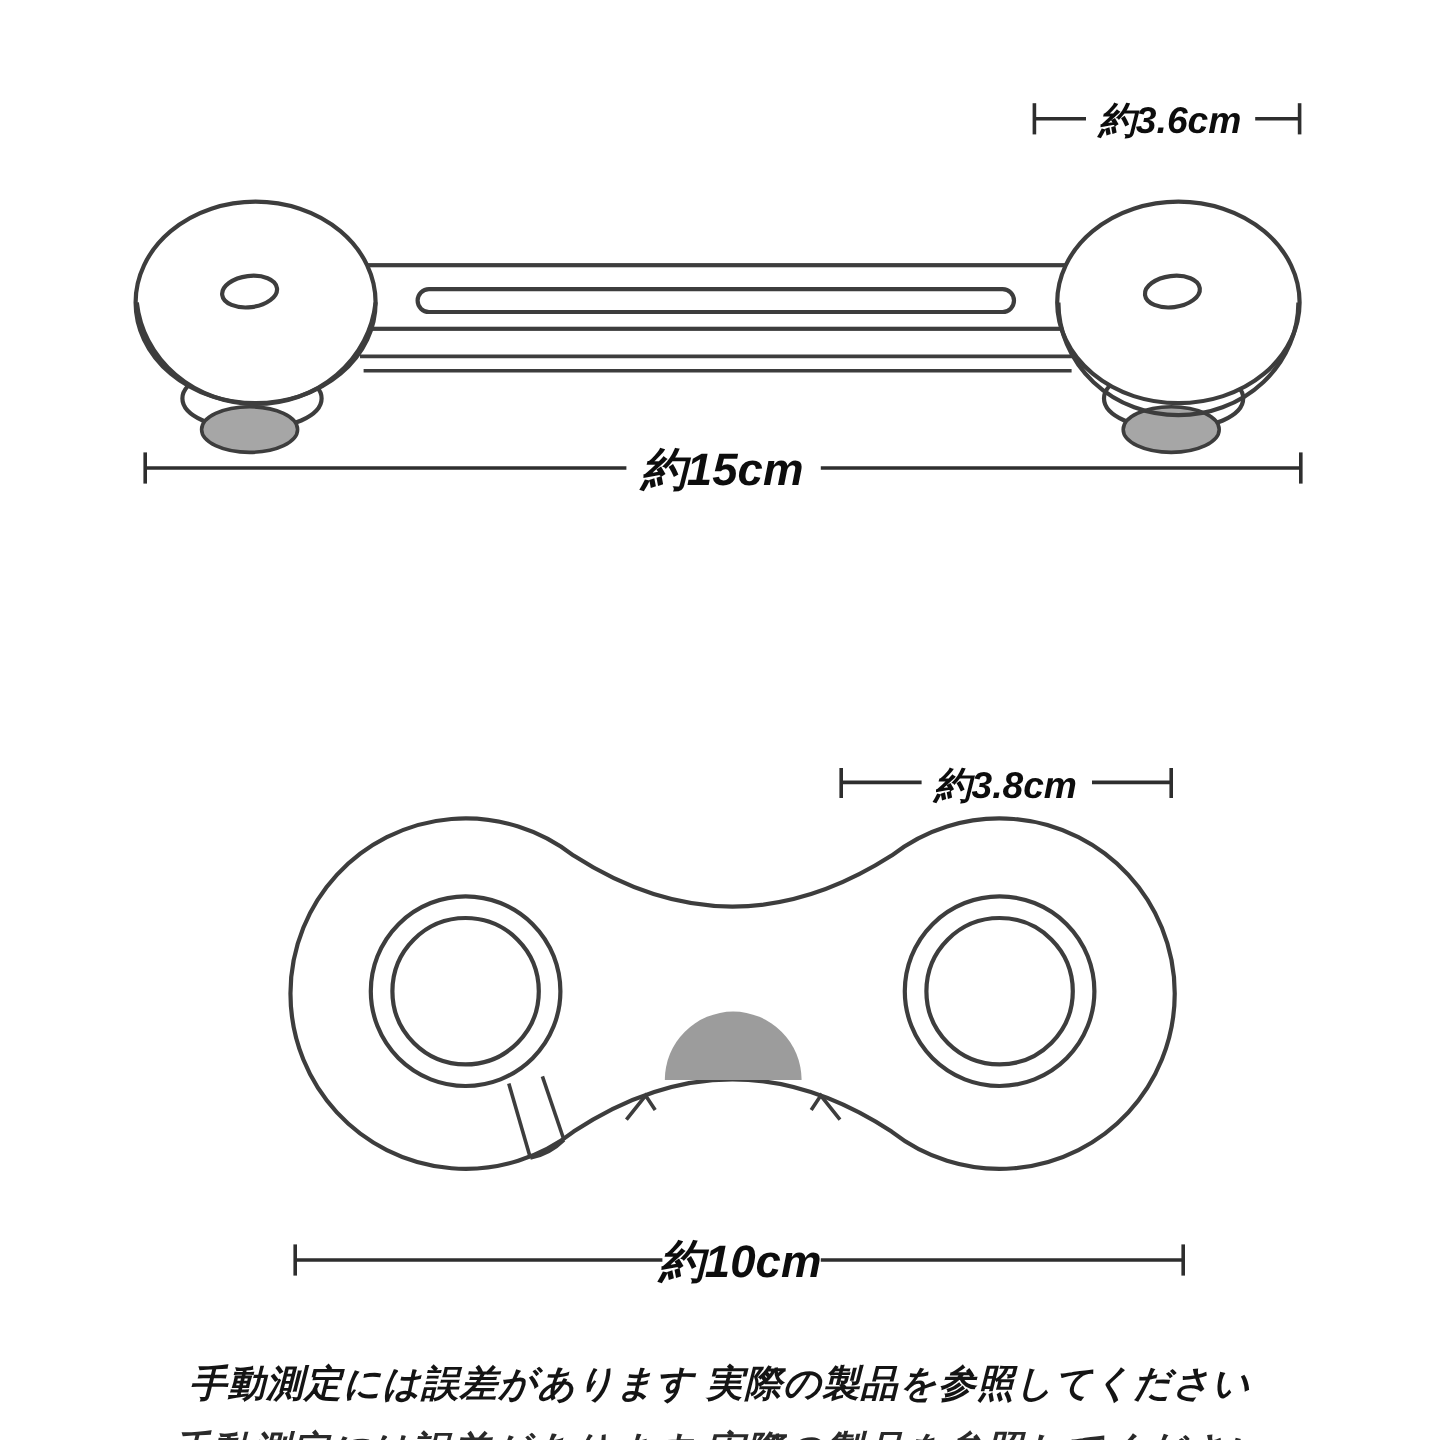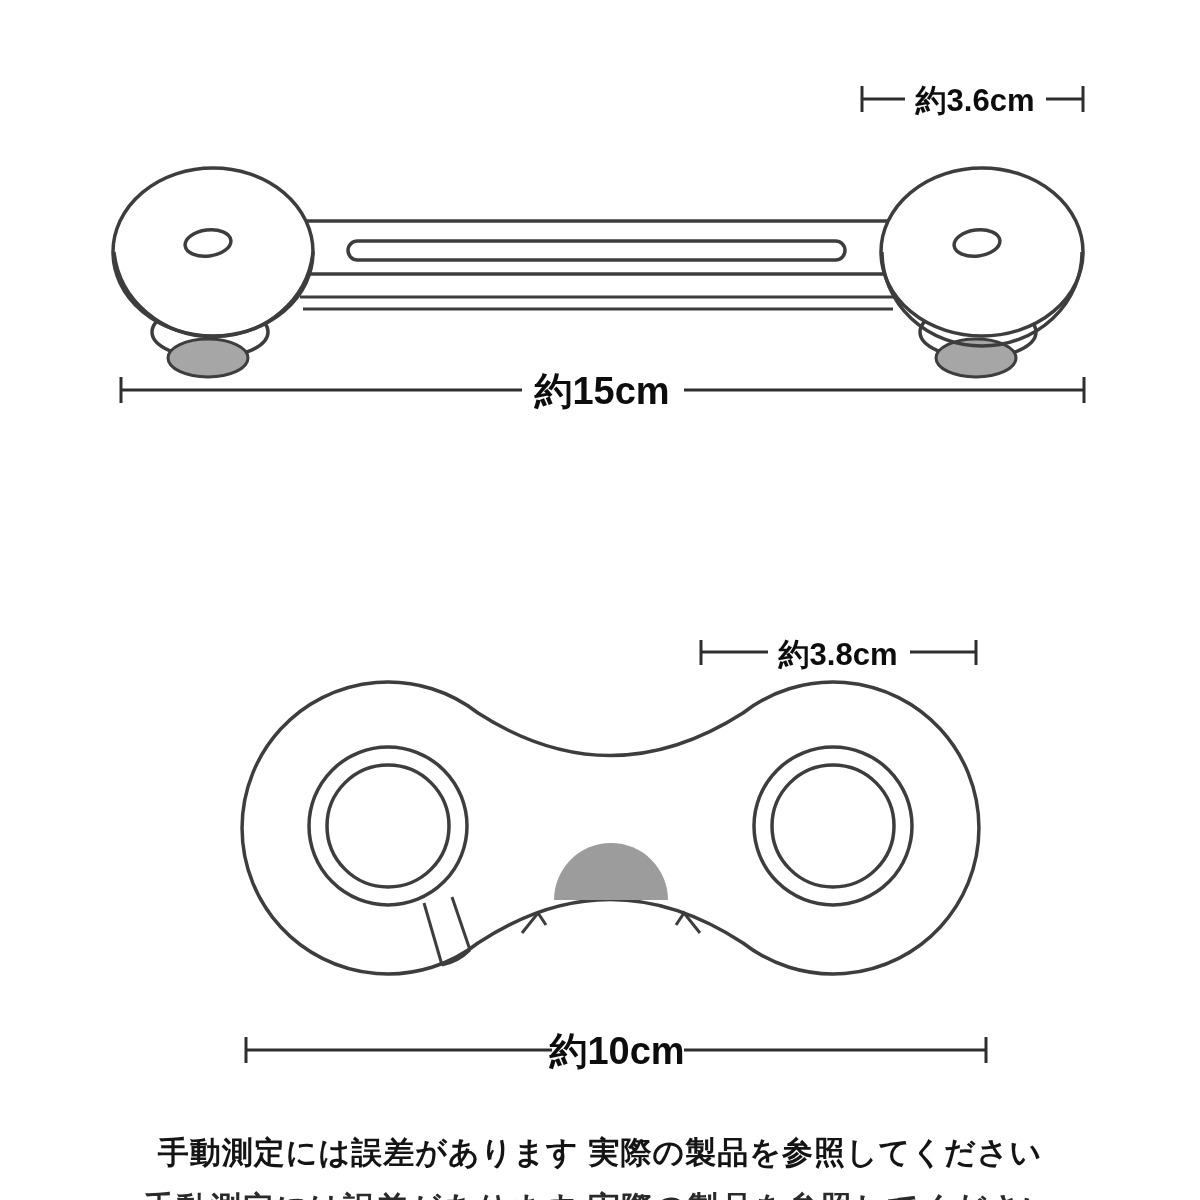--- a/index.html
+++ b/index.html
@@ -2,20 +2,21 @@
 <html><head>
 <meta charset="utf-8">
 <style>
   html,body{
     margin:0;padding:0;width:1200px;height:1200px;
     background:#ffffff;overflow:hidden;
   }
   .stage{
     position:relative;width:1200px;height:1200px;
     font-family:"Liberation Sans",sans-serif;
+    font-style:italic;
   }
   svg{position:absolute;left:0;top:0}
   .dim{stroke:#2e2e2e;stroke-width:3;fill:none;stroke-linecap:butt}
   .outline{stroke:#3d3d3d;stroke-width:3.5;fill:#ffffff}
   .stroke-only{stroke:#3d3d3d;stroke-width:3.5;fill:none}
   .detail{stroke:#3d3d3d;stroke-width:3;fill:none}
   .dim-text{font-weight:bold;fill:#0d0d0d;font-family:"Liberation Sans",sans-serif}
   .disclaimer{
     position:absolute;left:0;top:1132px;width:1200px;
     text-align:center;font-size:31px;font-weight:600;

